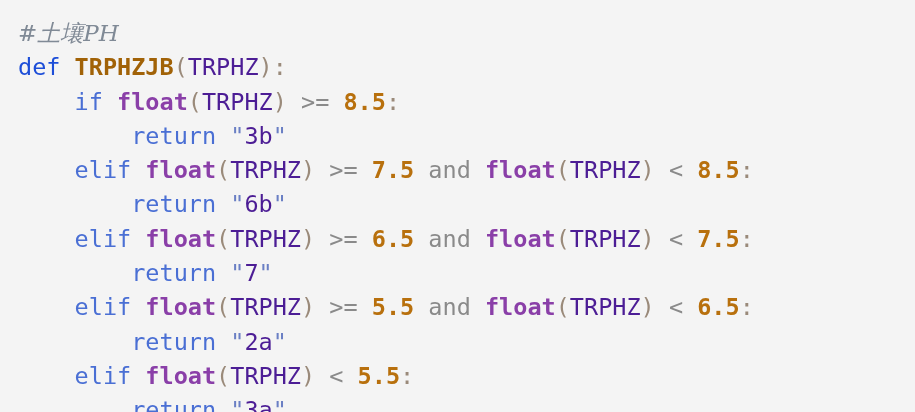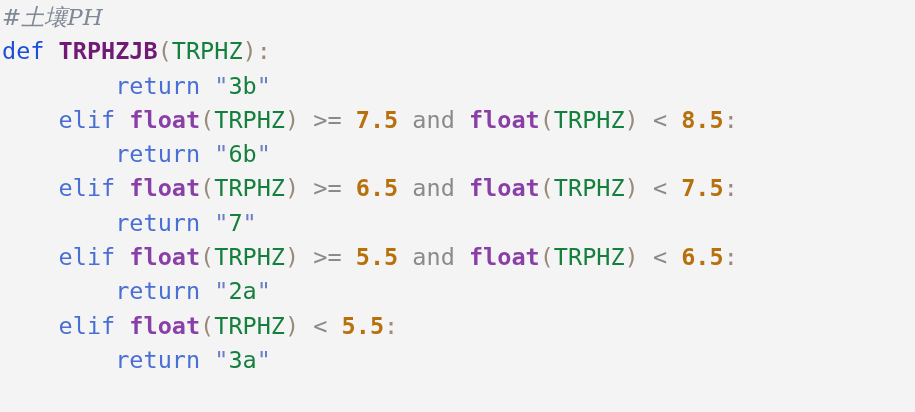--- a/index.html
+++ b/index.html
@@ -10,52 +10,53 @@
   body {
     width: 915px;
     height: 412px;
     overflow: hidden;
     font-family: "DejaVu Sans Mono", "Liberation Mono", monospace;
   }
   #code-block {
     width: 807px;
     height: 412px;
     background: #f4f4f4;
-    padding: 0;
+    padding: 16px;
     box-sizing: border-box;
   }
   .code-line {
     height: 34.3px;
     line-height: 34.3px;
     font-size: 23.5px;
     white-space: pre;
     padding-left: 2px;
     letter-spacing: 0px;
   }
   .tok { white-space: pre; }
   .t-comment   { color: #808a96; font-style: italic; font-family: "DejaVu Serif", "Liberation Serif", serif; font-size: 23px; }
   .t-kw-def    { color: #1d4ed8; font-weight: normal; }
   .t-kw        { color: #4a6fd4; font-weight: normal; }
-  .t-fname     { color: #701a75; font-weight: bold; }
+  .t-fname     { color: #a16207; font-weight: bold; }
   .t-builtin   { color: #8a3fa8; font-weight: bold; }
-  .t-var       { color: #15803d; }
+  .t-var       { color: #4c1d95; }
   .t-punct     { color: #9a8a7a; }
   .t-op        { color: #8a8a8a; }
   .t-num       { color: #b8700d; font-weight: bold; }
   .t-str-q     { color: #6a7fc4; }
-  .t-str       { color: #15803d; margin-top: 28px; }
+  .t-str       { color: #4c1d95; margin-top: 28px; }
   .t-colon     { color: #9a8a7a; }
   .t-plain     { color: #333333; }
 </style>
 </head>
 <body>
 
 <div id="code-block" style="background: rgb(244, 244, 244);">
     <div class="code-line" id="line-1-comment"><span class="tok t-comment">#土壤PH</span></div>
     <div class="code-line" id="line-2-def"><span class="tok t-kw-def">def</span><span class="tok t-plain"> </span><span class="tok t-fname">TRPHZJB</span><span class="tok t-punct">(</span><span class="tok t-var">TRPHZ</span><span class="tok t-punct">)</span><span class="tok t-colon">:</span></div>
+    <div class="code-line" id="line-3-if"><span class="tok t-plain">    </span><span class="tok t-kw">if</span><span class="tok t-plain"> </span><span class="tok t-builtin">float</span><span class="tok t-punct">(</span><span class="tok t-var">TRPHZ</span><span class="tok t-punct">)</span><span class="tok t-op"> &gt;= </span><span class="tok t-num">8.5</span><span class="tok t-colon">:</span></div>
     <div class="code-line" id="line-4-return-3b"><span class="tok t-plain">        </span><span class="tok t-kw">return</span><span class="tok t-plain"> </span><span class="tok t-str-q">"</span><span class="tok t-str">3b</span><span class="tok t-str-q">"</span></div>
     <div class="code-line" id="line-5-elif-75"><span class="tok t-plain">    </span><span class="tok t-kw">elif</span><span class="tok t-plain"> </span><span class="tok t-builtin">float</span><span class="tok t-punct">(</span><span class="tok t-var">TRPHZ</span><span class="tok t-punct">)</span><span class="tok t-op"> &gt;= </span><span class="tok t-num">7.5</span><span class="tok t-op"> and </span><span class="tok t-builtin">float</span><span class="tok t-punct">(</span><span class="tok t-var">TRPHZ</span><span class="tok t-punct">)</span><span class="tok t-op"> &lt; </span><span class="tok t-num">8.5</span><span class="tok t-colon">:</span></div>
     <div class="code-line" id="line-6-return-2b"><span class="tok t-plain">        </span><span class="tok t-kw">return</span><span class="tok t-plain"> </span><span class="tok t-str-q">"</span><span class="tok t-str">6b</span><span class="tok t-str-q">"</span></div>
     <div class="code-line" id="line-7-elif-65"><span class="tok t-plain">    </span><span class="tok t-kw">elif</span><span class="tok t-plain"> </span><span class="tok t-builtin">float</span><span class="tok t-punct">(</span><span class="tok t-var">TRPHZ</span><span class="tok t-punct">)</span><span class="tok t-op"> &gt;= </span><span class="tok t-num">6.5</span><span class="tok t-op"> and </span><span class="tok t-builtin">float</span><span class="tok t-punct">(</span><span class="tok t-var">TRPHZ</span><span class="tok t-punct">)</span><span class="tok t-op"> &lt; </span><span class="tok t-num">7.5</span><span class="tok t-colon">:</span></div>
     <div class="code-line" id="line-8-return-10"><span class="tok t-plain">        </span><span class="tok t-kw">return</span><span class="tok t-plain"> </span><span class="tok t-str-q">"</span><span class="tok t-str">7</span><span class="tok t-str-q">"</span></div>
     <div class="code-line" id="line-9-elif-55"><span class="tok t-plain">    </span><span class="tok t-kw">elif</span><span class="tok t-plain"> </span><span class="tok t-builtin">float</span><span class="tok t-punct">(</span><span class="tok t-var">TRPHZ</span><span class="tok t-punct">)</span><span class="tok t-op"> &gt;= </span><span class="tok t-num">5.5</span><span class="tok t-op"> and </span><span class="tok t-builtin">float</span><span class="tok t-punct">(</span><span class="tok t-var">TRPHZ</span><span class="tok t-punct">)</span><span class="tok t-op"> &lt; </span><span class="tok t-num">6.5</span><span class="tok t-colon">:</span></div>
     <div class="code-line" id="line-10-return-2a"><span class="tok t-plain">        </span><span class="tok t-kw">return</span><span class="tok t-plain"> </span><span class="tok t-str-q">"</span><span class="tok t-str">2a</span><span class="tok t-str-q">"</span></div>
     <div class="code-line" id="line-11-elif-lt55"><span class="tok t-plain">    </span><span class="tok t-kw">elif</span><span class="tok t-plain"> </span><span class="tok t-builtin">float</span><span class="tok t-punct">(</span><span class="tok t-var">TRPHZ</span><span class="tok t-punct">)</span><span class="tok t-op"> &lt; </span><span class="tok t-num">5.5</span><span class="tok t-colon">:</span></div>
     <div class="code-line" id="line-12-return-3a"><span class="tok t-plain">        </span><span class="tok t-kw">return</span><span class="tok t-plain"> </span><span class="tok t-str-q">"</span><span class="tok t-str">3a</span><span class="tok t-str-q">"</span></div>
   </div>

